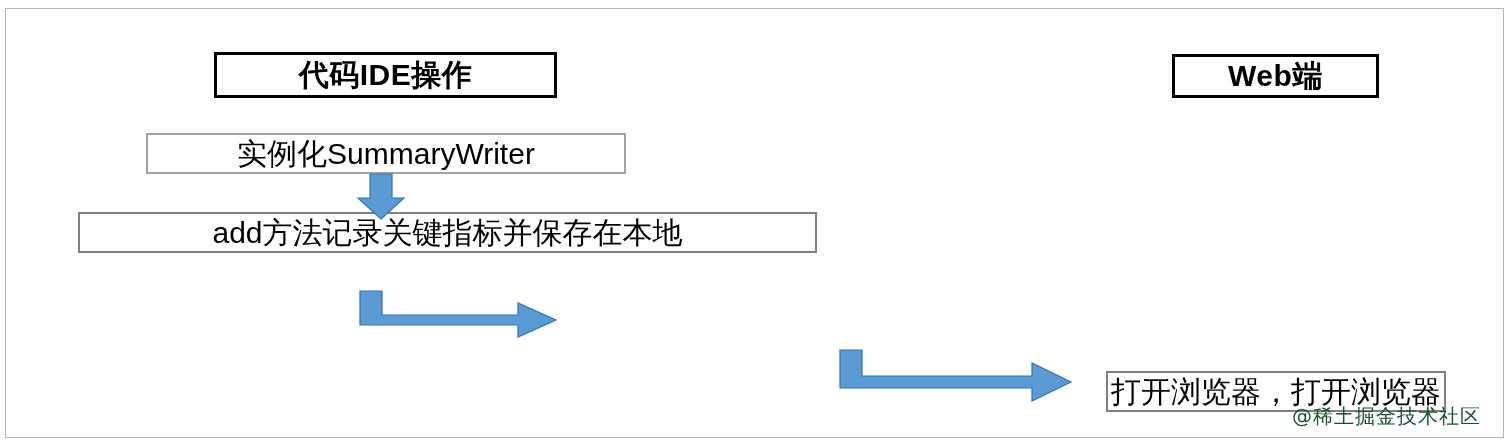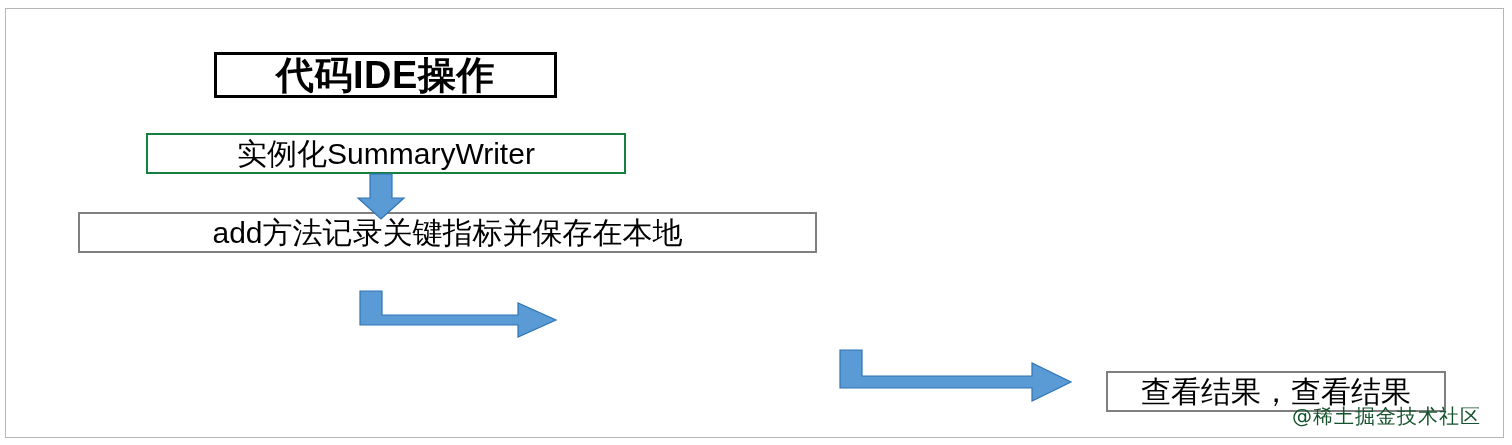--- a/index.html
+++ b/index.html
@@ -36,26 +36,26 @@
     align-items: center;
     justify-content: center;
     white-space: nowrap;
     color: #000000;
     line-height: 1;
   }
   
   .header-node {
     border: 3px solid #000000;
     font-weight: bold;
-    font-size: 38px;
+    font-size: 30px;
     letter-spacing: 0.5px;
   }
   
   .step-node {
-    border: 2px solid #15803d;
+    border: 2px solid #a3a3a3;
     font-weight: normal;
     font-size: 30px;
   }
   .step-node.dark-edge {
     border-color: #7f7f7f;
   }
 
   
   #node-ide      { left: 208px; top: 43px;  width: 343px; height: 46px; }
   #node-cmd      { left: 687px; top: 45px;  width: 277px; height: 44px; }
@@ -96,27 +96,28 @@
 </style>
 </head>
 <body>
 
 <div id="canvas">
   <div id="slide-frame">
 
     <div class="node header-node" id="node-ide">代码IDE操作</div>
 
 
+    <div class="node header-node" id="node-web">Web端</div>
 
     <div class="node step-node" id="node-summary">实例化SummaryWriter</div>
 
     <div class="node step-node dark-edge" id="node-add">add方法记录关键指标并保存在本地</div>
 
 
-    <div class="node step-node dark-edge" id="node-browser">查看结果，查看结果</div>
+    <div class="node step-node dark-edge" id="node-browser">打开浏览器，打开浏览器</div>
 
     <svg class="arrow-svg" id="arrow-down-1" viewBox="0 0 90 45">
       <defs>
         <linearGradient id="gradV" x1="0" y1="0" x2="1" y2="0">
           <stop offset="0%" stop-color="#7eb0de"></stop>
           <stop offset="45%" stop-color="#5b9bd5"></stop>
           <stop offset="100%" stop-color="#4a89c4"></stop>
         </linearGradient>
       </defs>
       <path class="arrow-shape" fill="url(#gradV)" d="M 34,0 L 56,0 L 56,24 L 68,24 L 45,45 L 22,24 L 34,24 Z"></path>

